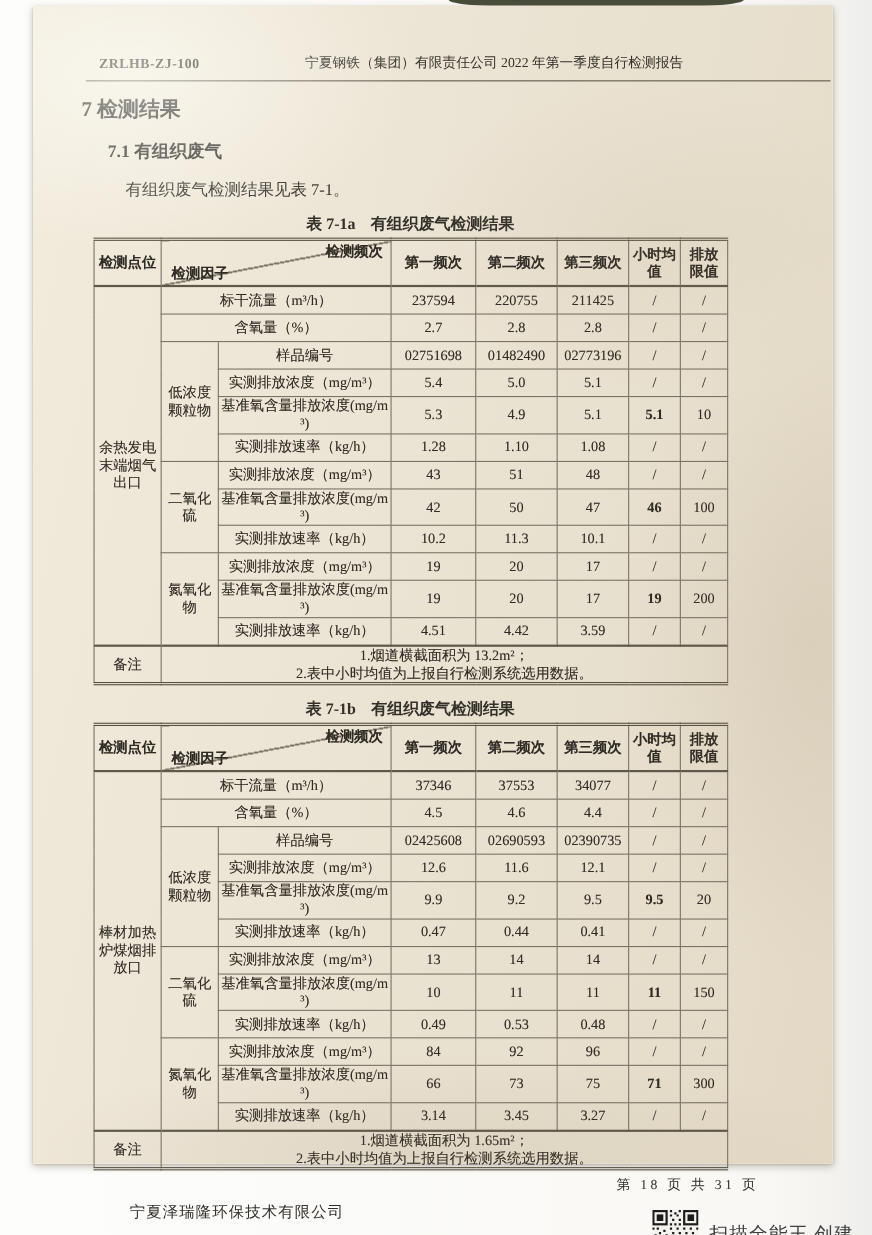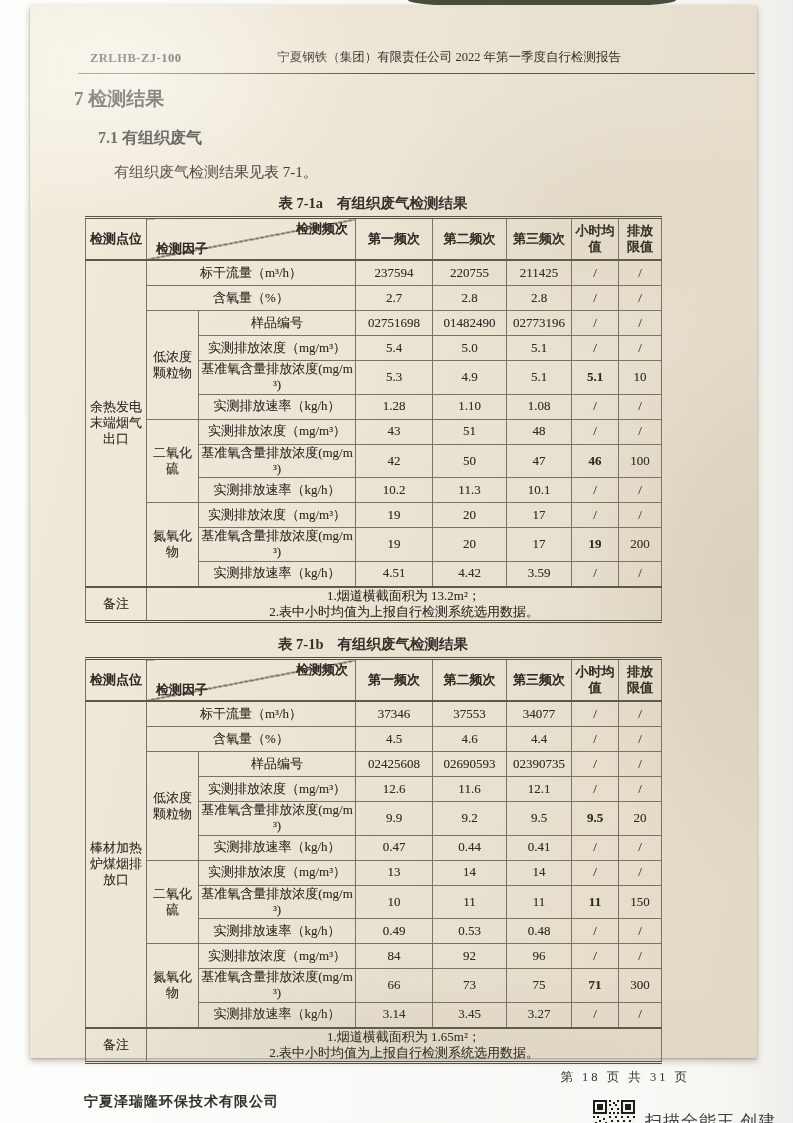--- a/index.html
+++ b/index.html
@@ -60,21 +60,21 @@
   th.c-diag{position:relative;padding:0;
     background:linear-gradient(to bottom right,transparent calc(50% - .8px),#7a7365 calc(50% - .8px),#7a7365 calc(50% + .8px),transparent calc(50% + .8px));
   }
   .d-freq{position:absolute;top:2px;right:7px;}
   .d-factor{position:absolute;bottom:2px;left:9px;}
   td.hourb{font-weight:700;}
   tr.note-row td{border-top:2px solid #5e584a;}
   td.note-label{height:38px;}
   td.note-text{text-align:left;padding:2px 4px 2px 6px;line-height:1.4;font-size:13px;}
   .page-info{width:605px;margin:5px 0 0 55px;text-align:right;font-size:12.5px;letter-spacing:3px;}
-  .company{margin:7px 0 0 54px;font-size:14px;font-weight:700;letter-spacing:1px;}
+  .company{margin:7px 0 0 88px;font-size:14px;font-weight:400;letter-spacing:1px;}
   .qr-block{position:absolute;left:593px;top:1100px;display:flex;align-items:center;gap:10px;}
   .qr-code{width:42px;height:42px;display:block;}
   .qr-caption{font-size:17px;color:#3d3d3d;font-family:"Liberation Serif","DejaVu Serif",serif;letter-spacing:1px;white-space:nowrap;}
 </style>
 </head>
 <body>
 
 <div class="scene">
   <div class="dark-sliver"></div>
 

